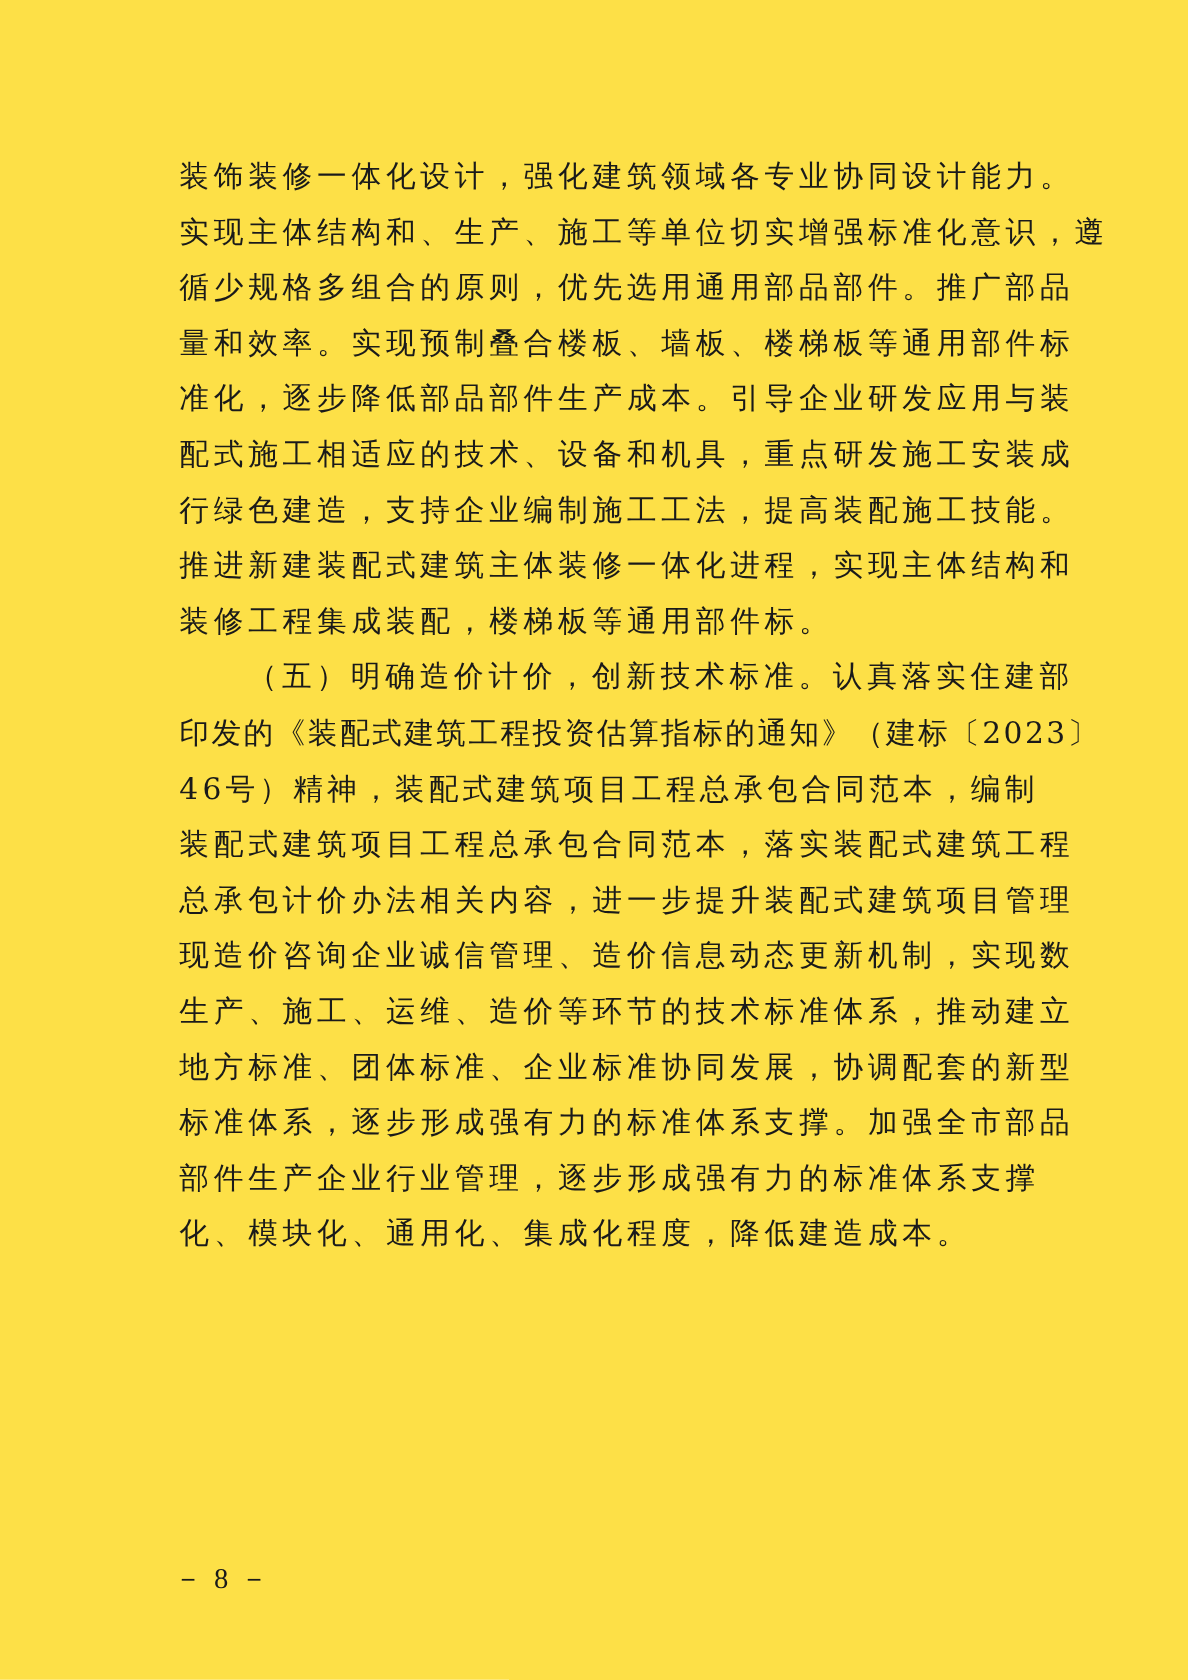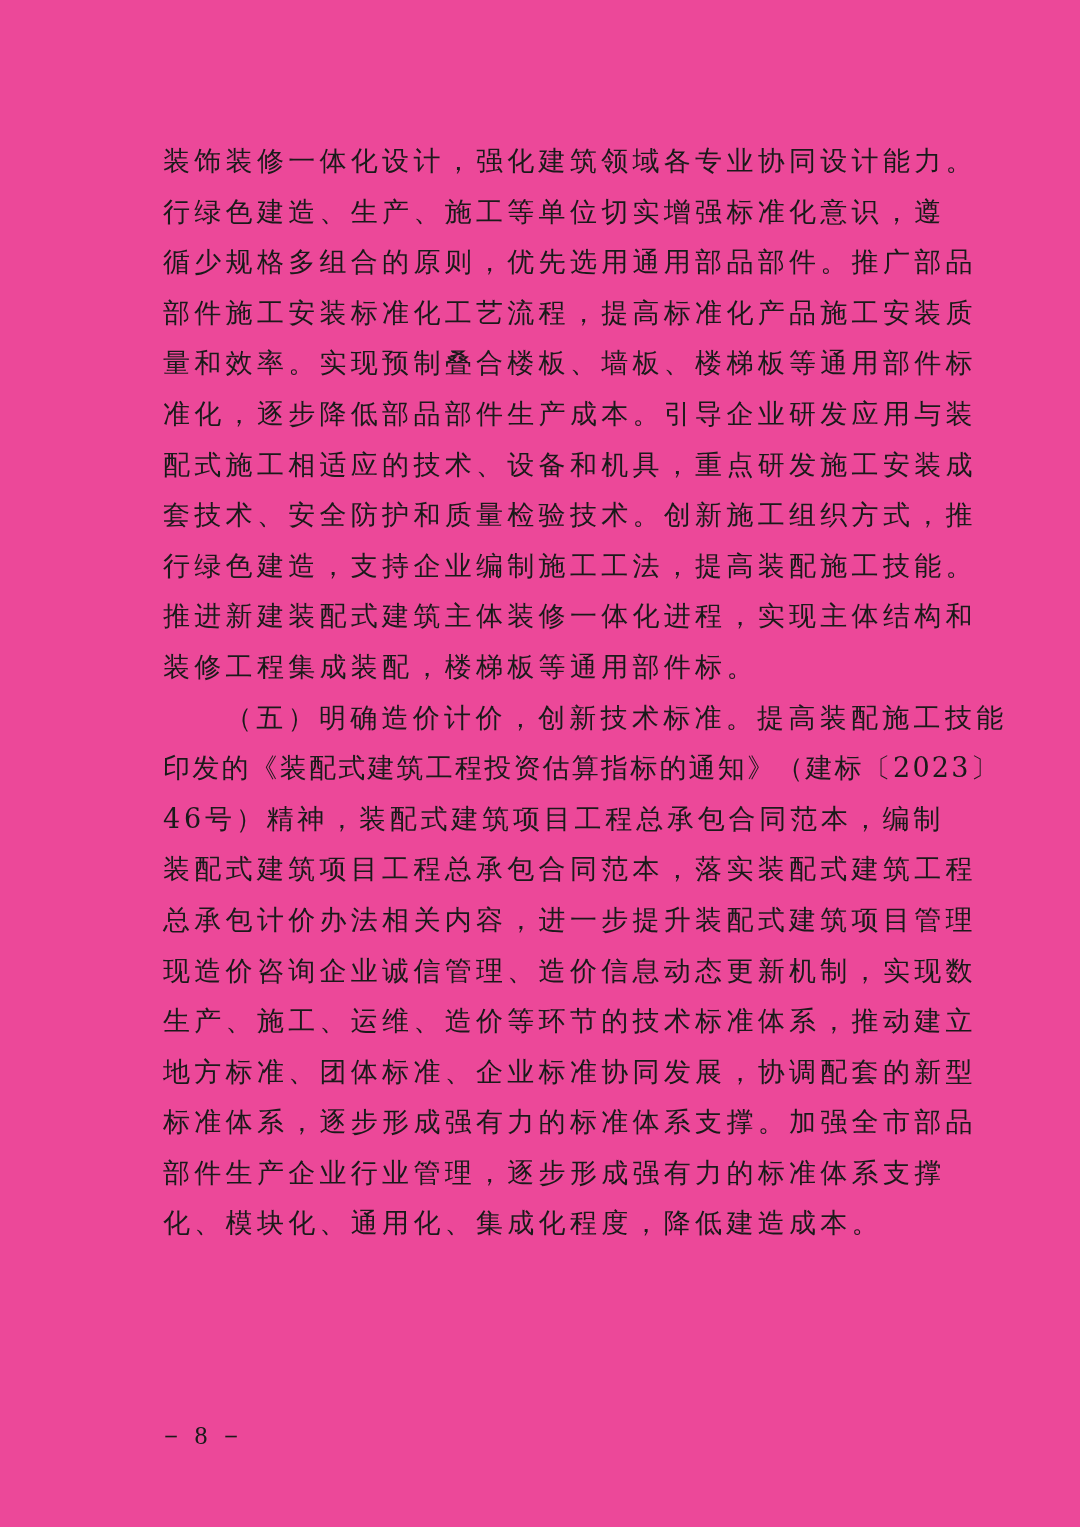--- a/index.html
+++ b/index.html
@@ -1,43 +1,41 @@
 <!DOCTYPE html>
 <html><head>
 <meta charset="utf-8">
 <style>
   html, body { margin: 0; padding: 0; background: #ffffff; }
   body { width: 1080px; height: 1527px; position: relative; overflow: hidden;
          font-family: "DejaVu Serif", "Liberation Serif", serif; color: #1a1a1a; }
-  .page { position: absolute; left: 0; top: 0; width: 1080px; height: 1527px; background: #ec4899; }
+  .page { position: absolute; left: 0; top: 0; width: 1080px; height: 1527px; background: #fde047; }
   .body-text { position: absolute; left: 163px; top: 136px; width: 760px; }
   .line { height: 50.6px; line-height: 50.6px; font-size: 27px; white-space: nowrap;
           letter-spacing: 4.3px; }
   .line.indent { padding-left: 62px; }
   .bold { font-weight: normal; }
   .page-number { position: absolute; left: 158px; top: 1418px; font-size: 26px;
                  font-family: "Liberation Serif", serif; letter-spacing: 2px; }
 </style>
 </head>
 <body>
 
 <div class="page">
   <div class="body-text">
     <div class="line">装饰装修一体化设计，强化建筑领域各专业协同设计能力。</div>
-    <div class="line">行绿色建造、生产、施工等单位切实增强标准化意识，遵</div>
+    <div class="line">实现主体结构和、生产、施工等单位切实增强标准化意识，遵</div>
     <div class="line">循少规格多组合的原则，优先选用通用部品部件。推广部品</div>
-    <div class="line">部件施工安装标准化工艺流程，提高标准化产品施工安装质</div>
     <div class="line">量和效率。实现预制叠合楼板、墙板、楼梯板等通用部件标</div>
     <div class="line">准化，逐步降低部品部件生产成本。引导企业研发应用与装</div>
     <div class="line">配式施工相适应的技术、设备和机具，重点研发施工安装成</div>
-    <div class="line">套技术、安全防护和质量检验技术。创新施工组织方式，推</div>
     <div class="line">行绿色建造，支持企业编制施工工法，提高装配施工技能。</div>
     <div class="line">推进新建装配式建筑主体装修一体化进程，实现主体结构和</div>
     <div class="line">装修工程集成装配，楼梯板等通用部件标。</div>
-    <div class="line indent"><span class="bold">（五）明确造价计价，创新技术标准。</span><span>提高装配施工技能</span></div>
+    <div class="line indent"><span class="bold">（五）明确造价计价，创新技术标准。</span><span>认真落实住建部</span></div>
     <div class="line" style="letter-spacing:2.2px">印发的《装配式建筑工程投资估算指标的通知》（建标〔2023〕</div>
     <div class="line" style="letter-spacing:3.8px">46号）精神，装配式建筑项目工程总承包合同范本，编制</div>
     <div class="line">装配式建筑项目工程总承包合同范本，落实装配式建筑工程</div>
     <div class="line">总承包计价办法相关内容，进一步提升装配式建筑项目管理</div>
     <div class="line">现造价咨询企业诚信管理、造价信息动态更新机制，实现数</div>
     <div class="line">生产、施工、运维、造价等环节的技术标准体系，推动建立</div>
     <div class="line">地方标准、团体标准、企业标准协同发展，协调配套的新型</div>
     <div class="line">标准体系，逐步形成强有力的标准体系支撑。加强全市部品</div>
     <div class="line">部件生产企业行业管理，逐步形成强有力的标准体系支撑</div>
     <div class="line">化、模块化、通用化、集成化程度，降低建造成本。</div>

